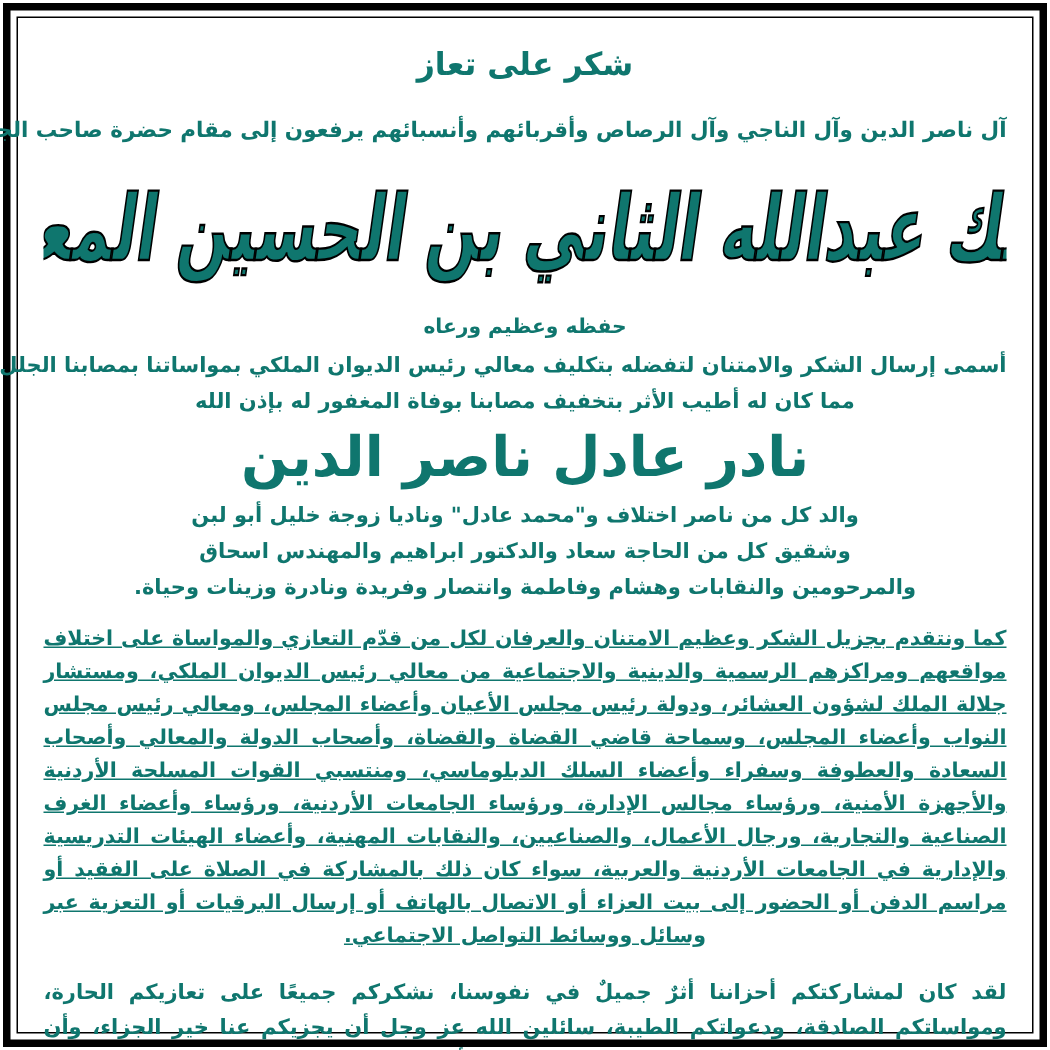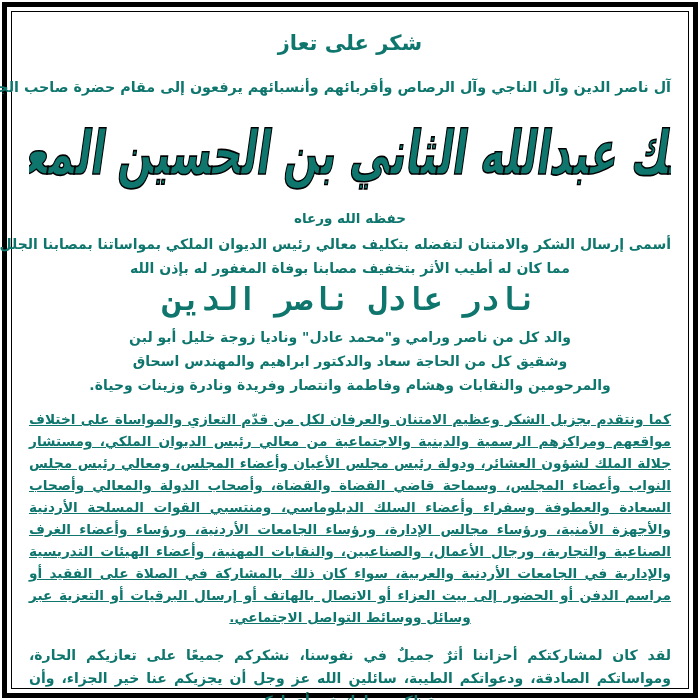--- a/index.html
+++ b/index.html
@@ -64,24 +64,23 @@
     transform-origin: center;
     -webkit-text-stroke: 1.1px #000000;
   }
   .blessing {
     font-size: 13.5px;
     margin-top: 2px;
   }
   .grat-line-1 { font-size: 14px; margin-top: 10px; white-space: nowrap; }
   .grat-line-2 { font-size: 14px; margin-top: 8px; }
   .deceased-name {
-    font-size: 31px;
+    font-size: 37px;
     margin: 8px 0 0 0;
     line-height: 1.15;
-    font-family: Liberation Mono, monospace;
   }
   .rel-line-1 { font-size: 14px; margin-top: 9px; }
   .rel-line-2 { font-size: 14px; margin-top: 8px; }
   .second-name {
     font-size: 19px;
     margin: 9px 0 0 0;
     line-height: 1.2;
   }
   .relatives-line { font-size: 14px; margin-top: 8px; }
   .main-paragraph {
@@ -111,29 +110,29 @@
   <div class="content">
 
     <div class="title">شكر على تعاز</div>
 
     <div class="families-line">آل ناصر الدين وآل الناجي وآل الرصاص وأقربائهم وأنسبائهم يرفعون إلى مقام حضرة صاحب الجلالة الهاشمية</div>
 
     <div class="calligraphy-wrap">
       <div class="calligraphy">الملك عبدالله الثاني بن الحسين المعظم</div>
     </div>
 
-    <div class="blessing">حفظه الله ورعاه</div>
+    <div class="blessing">حفظه وعظيم ورعاه</div>
 
     <div class="grat-line-1">أسمى إرسال الشكر والامتنان لتفضله بتكليف معالي رئيس الديوان الملكي بمواساتنا بمصابنا الجلل</div>
 
     <div class="grat-line-2">مما كان له أطيب الأثر بتخفيف مصابنا بوفاة المغفور له بإذن الله</div>
 
     <div class="deceased-name">نادر عادل ناصر الدين</div>
 
-    <div class="rel-line-1">والد كل من ناصر ورامي و"محمد عادل" وناديا زوجة خليل أبو لبن</div>
+    <div class="rel-line-1">والد كل من ناصر اختلاف و"محمد عادل" وناديا زوجة خليل أبو لبن</div>
 
     <div class="rel-line-2">وشقيق كل من الحاجة سعاد والدكتور ابراهيم والمهندس اسحاق</div>
 
 
     <div class="relatives-line">والمرحومين والنقابات وهشام وفاطمة وانتصار وفريدة ونادرة وزينات وحياة.</div>
 
     <div class="main-paragraph">كما ونتقدم بجزيل الشكر وعظيم الامتنان والعرفان لكل من قدّم التعازي والمواساة على اختلاف مواقعهم ومراكزهم الرسمية والدينية والاجتماعية من معالي رئيس الديوان الملكي، ومستشار جلالة الملك لشؤون العشائر، ودولة رئيس مجلس الأعيان وأعضاء المجلس، ومعالي رئيس مجلس النواب وأعضاء المجلس، وسماحة قاضي القضاة والقضاة، وأصحاب الدولة والمعالي وأصحاب السعادة والعطوفة وسفراء وأعضاء السلك الدبلوماسي، ومنتسبي القوات المسلحة الأردنية والأجهزة الأمنية، ورؤساء مجالس الإدارة، ورؤساء الجامعات الأردنية، ورؤساء وأعضاء الغرف الصناعية والتجارية، ورجال الأعمال، والصناعيين، والنقابات المهنية، وأعضاء الهيئات التدريسية والإدارية في الجامعات الأردنية والعربية، سواء كان ذلك بالمشاركة في الصلاة على الفقيد أو مراسم الدفن أو الحضور إلى بيت العزاء أو الاتصال بالهاتف أو إرسال البرقيات أو التعزية عبر وسائل ووسائط التواصل الاجتماعي.</div>
 
     <div class="closing-paragraph">لقد كان لمشاركتكم أحزاننا أثرٌ جميلٌ في نفوسنا، نشكركم جميعًا على تعازيكم الحارة، ومواساتكم الصادقة، ودعواتكم الطيبة، سائلين الله عز وجل أن يجزيكم عنا خير الجزاء، وأن يحفظكم ويبارك في أعماركم.</div>
 

